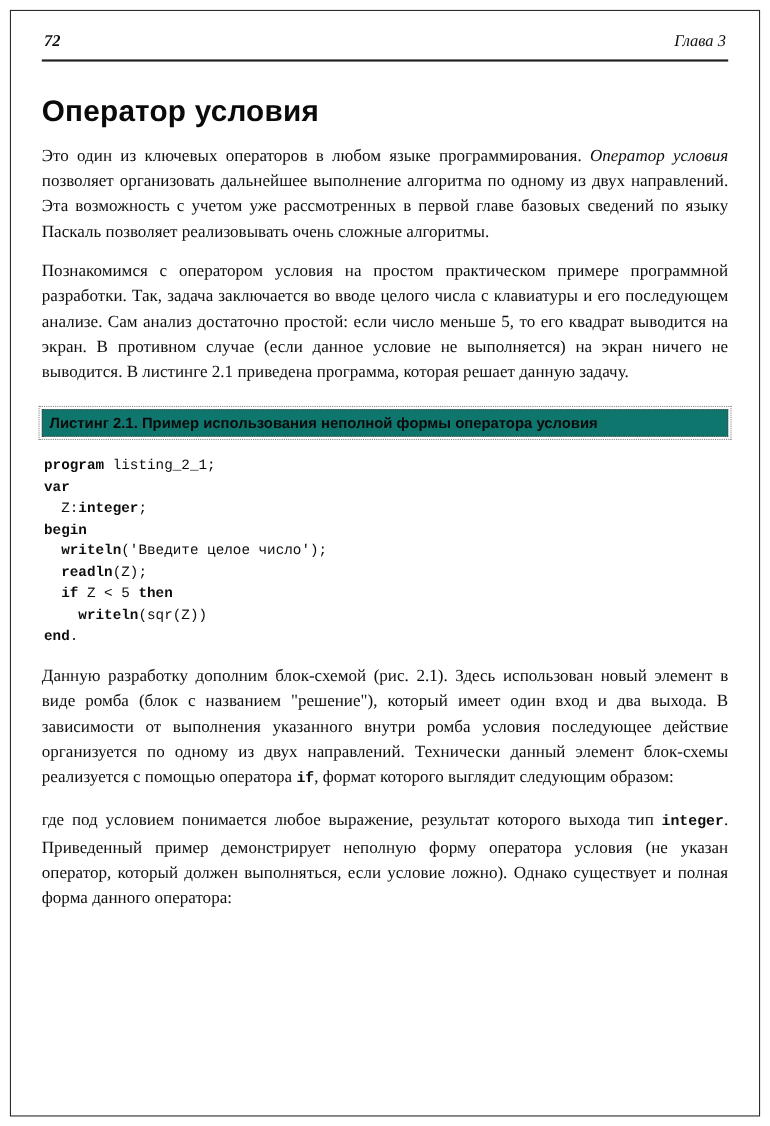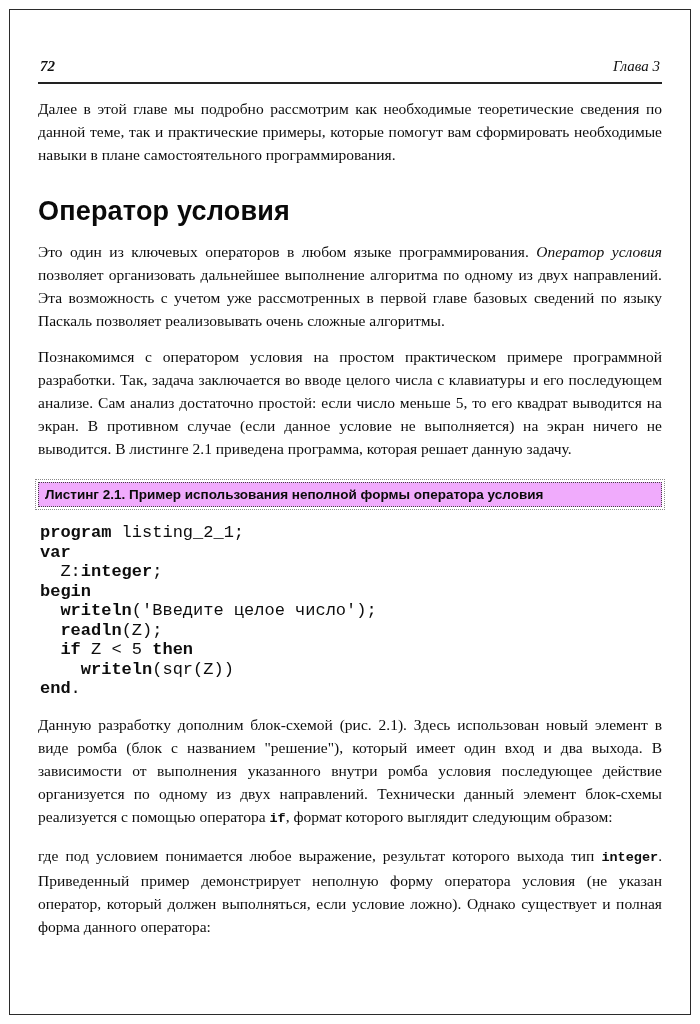--- a/index.html
+++ b/index.html
@@ -24,21 +24,20 @@
   }
   .page-header {
     display: flex;
     justify-content: space-between;
     align-items: baseline;
     font-family: "Liberation Serif", serif;
     font-style: italic;
     font-size: 15px;
     padding: 0 2px 7px 2px;
     border-bottom: 2px solid #222;
-    margin-top: 28px;
   }
   .page-num { font-weight: bold; font-style: italic; }
   .chapter { font-style: italic; }
   p.body-text {
     font-family: "Liberation Serif", serif;
     font-size: 15.5px;
     line-height: 23px;
     text-align: justify;
     margin: 13px 0 13px 0;
     color: #0d0d0d;
@@ -54,25 +53,25 @@
   .listing-bar {
     border: 1px dotted #444;
     outline: 1px dotted #888;
     outline-offset: 2px;
     margin: 22px 0 16px 0;
     padding: 4px 6px;
     font-family: "Liberation Sans", sans-serif;
     font-weight: bold;
     font-size: 13.5px;
     color: #0a0a0a;
-    background: #f0abfc;
+    background: #0f766e;
   }
   .code-block {
     font-family: "Liberation Mono", "DejaVu Sans Mono", monospace;
-    font-size: 17px;
+    font-size: 13px;
     line-height: 19.5px;
     margin: 14px 0 14px 2px;
     white-space: pre;
     color: #0d0d0d;
   }
   .code-line { min-height: 19.5px; }
   .kw { font-weight: bold; }
   .inline-code {
     font-family: "Liberation Mono", "DejaVu Sans Mono", monospace;
     font-weight: bold;
@@ -83,21 +82,20 @@
 </head>
 <body>
 
 <div class="sheet">
 
   <header class="page-header">
     <span class="page-num">72</span>
     <span class="chapter">Глава 3</span>
   </header>
 
-  <p class="body-text">Далее в этой главе мы подробно рассмотрим как необходимые теоретические сведения по данной теме, так и практические примеры, которые помогут вам сформировать необходимые навыки в плане самостоятельного программирования.</p>
 
   <h1 class="section-title">Оператор условия</h1>
 
   <p class="body-text"><span>Это один из ключевых операторов в любом языке программирования. </span><span class="ital">Оператор условия</span><span> позволяет организовать дальнейшее выполнение алгоритма по одному из двух направлений. Эта возможность с учетом уже рассмотренных в первой главе базовых сведений по языку Паскаль позволяет реализовывать очень сложные алгоритмы.</span></p>
 
   <p class="body-text">Познакомимся с оператором условия на простом практическом примере программной разработки. Так, задача заключается во вводе целого числа с клавиатуры и его последующем анализе. Сам анализ достаточно простой: если число меньше 5, то его квадрат выводится на экран. В противном случае (если данное условие не выполняется) на экран ничего не выводится. В листинге 2.1 приведена программа, которая решает данную задачу.</p>
 
   <div class="listing-bar">
     <span>Листинг 2.1. Пример использования неполной формы оператора условия</span>
   </div>

